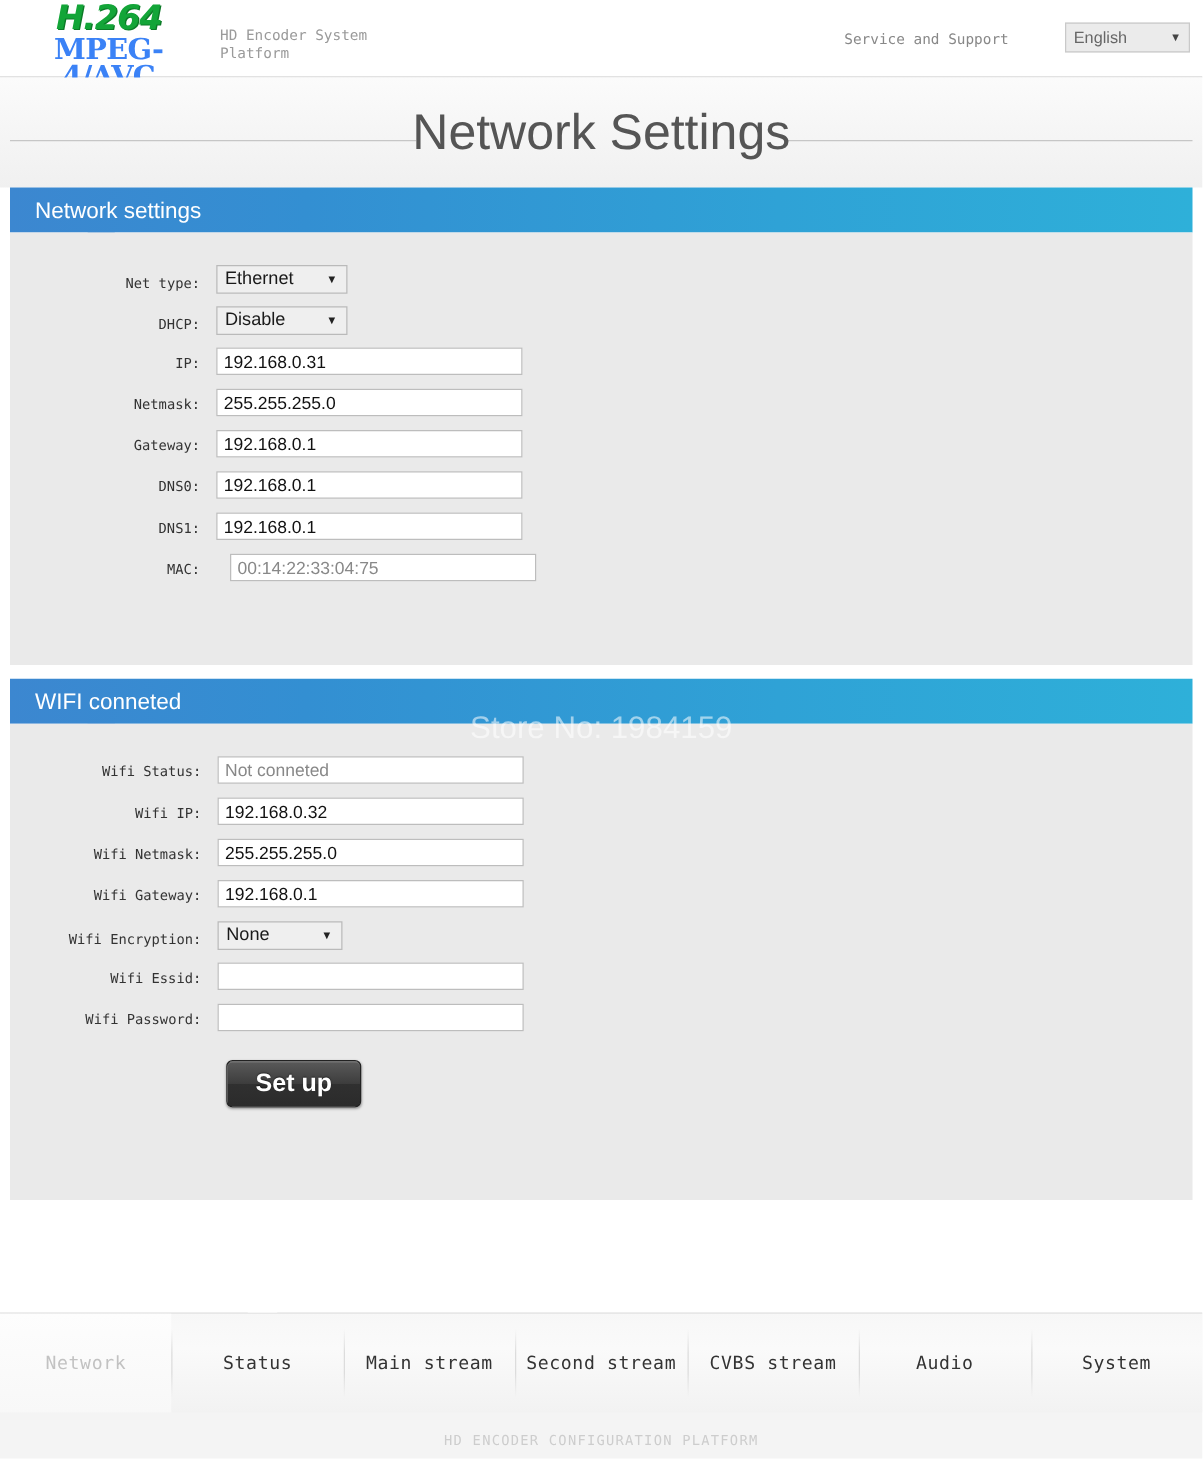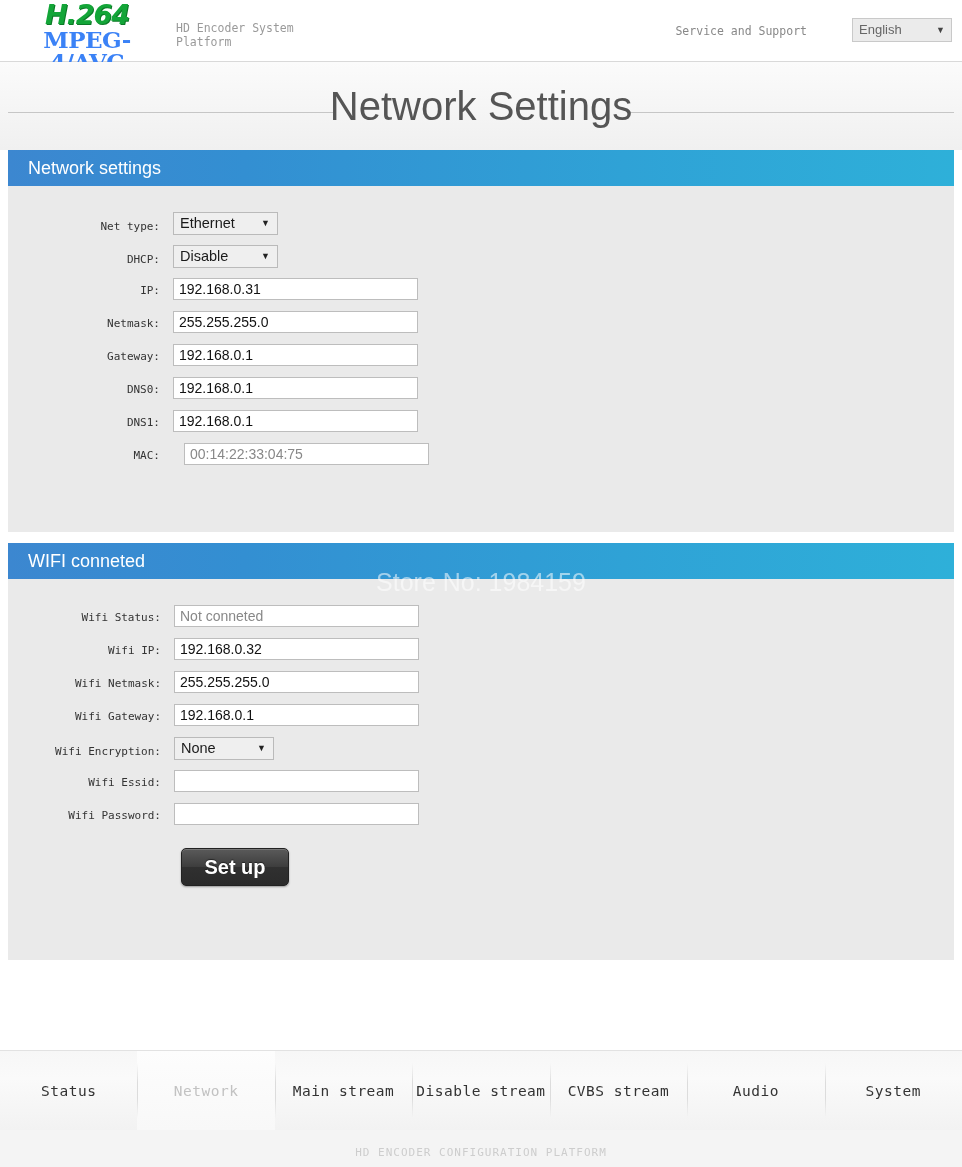--- a/index.html
+++ b/index.html
@@ -351,31 +351,31 @@
     <div class="setup-btn" id="setup-btn" style="top: 269px;">Set up</div>
   </div>
 </div>
 
 <div class="watermark">Store No: 1984159</div>
 
 <div class="nav-wrap">
   <div class="nav-bg"></div>
   <div class="nav-pointer"></div>
   <div class="nav-bar" id="nav-bar">
-      <div class="nav-item">
-        <span>Status</span>
-      </div>
       <div class="nav-item active">
         <span>Network</span>
       </div>
       <div class="nav-item">
+        <span>Status</span>
+      </div>
+      <div class="nav-item">
         <span>Main stream</span>
       </div>
       <div class="nav-item">
-        <span>Disable stream</span>
+        <span>Second stream</span>
       </div>
       <div class="nav-item">
         <span>CVBS stream</span>
       </div>
       <div class="nav-item">
         <span>Audio</span>
       </div>
       <div class="nav-item">
         <span>System</span>
       </div>

